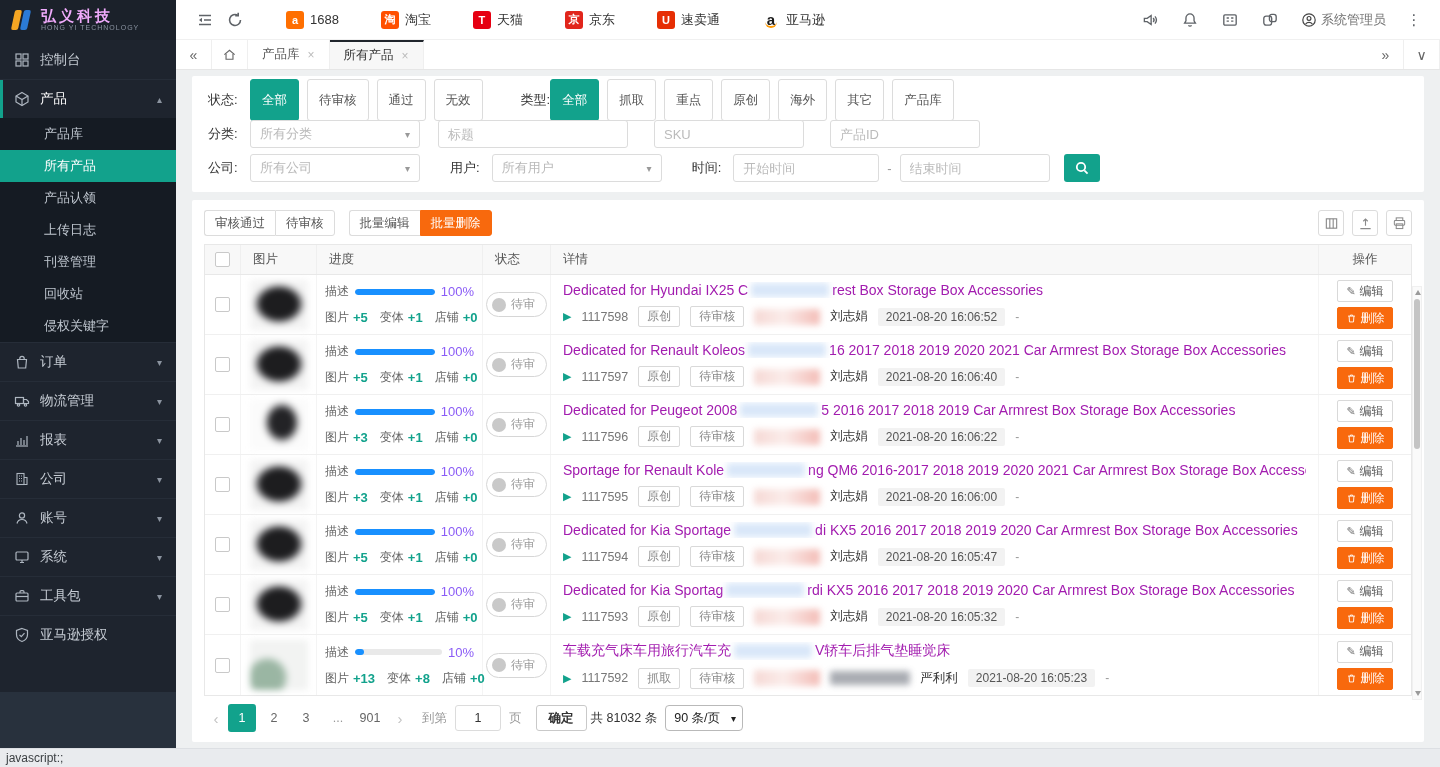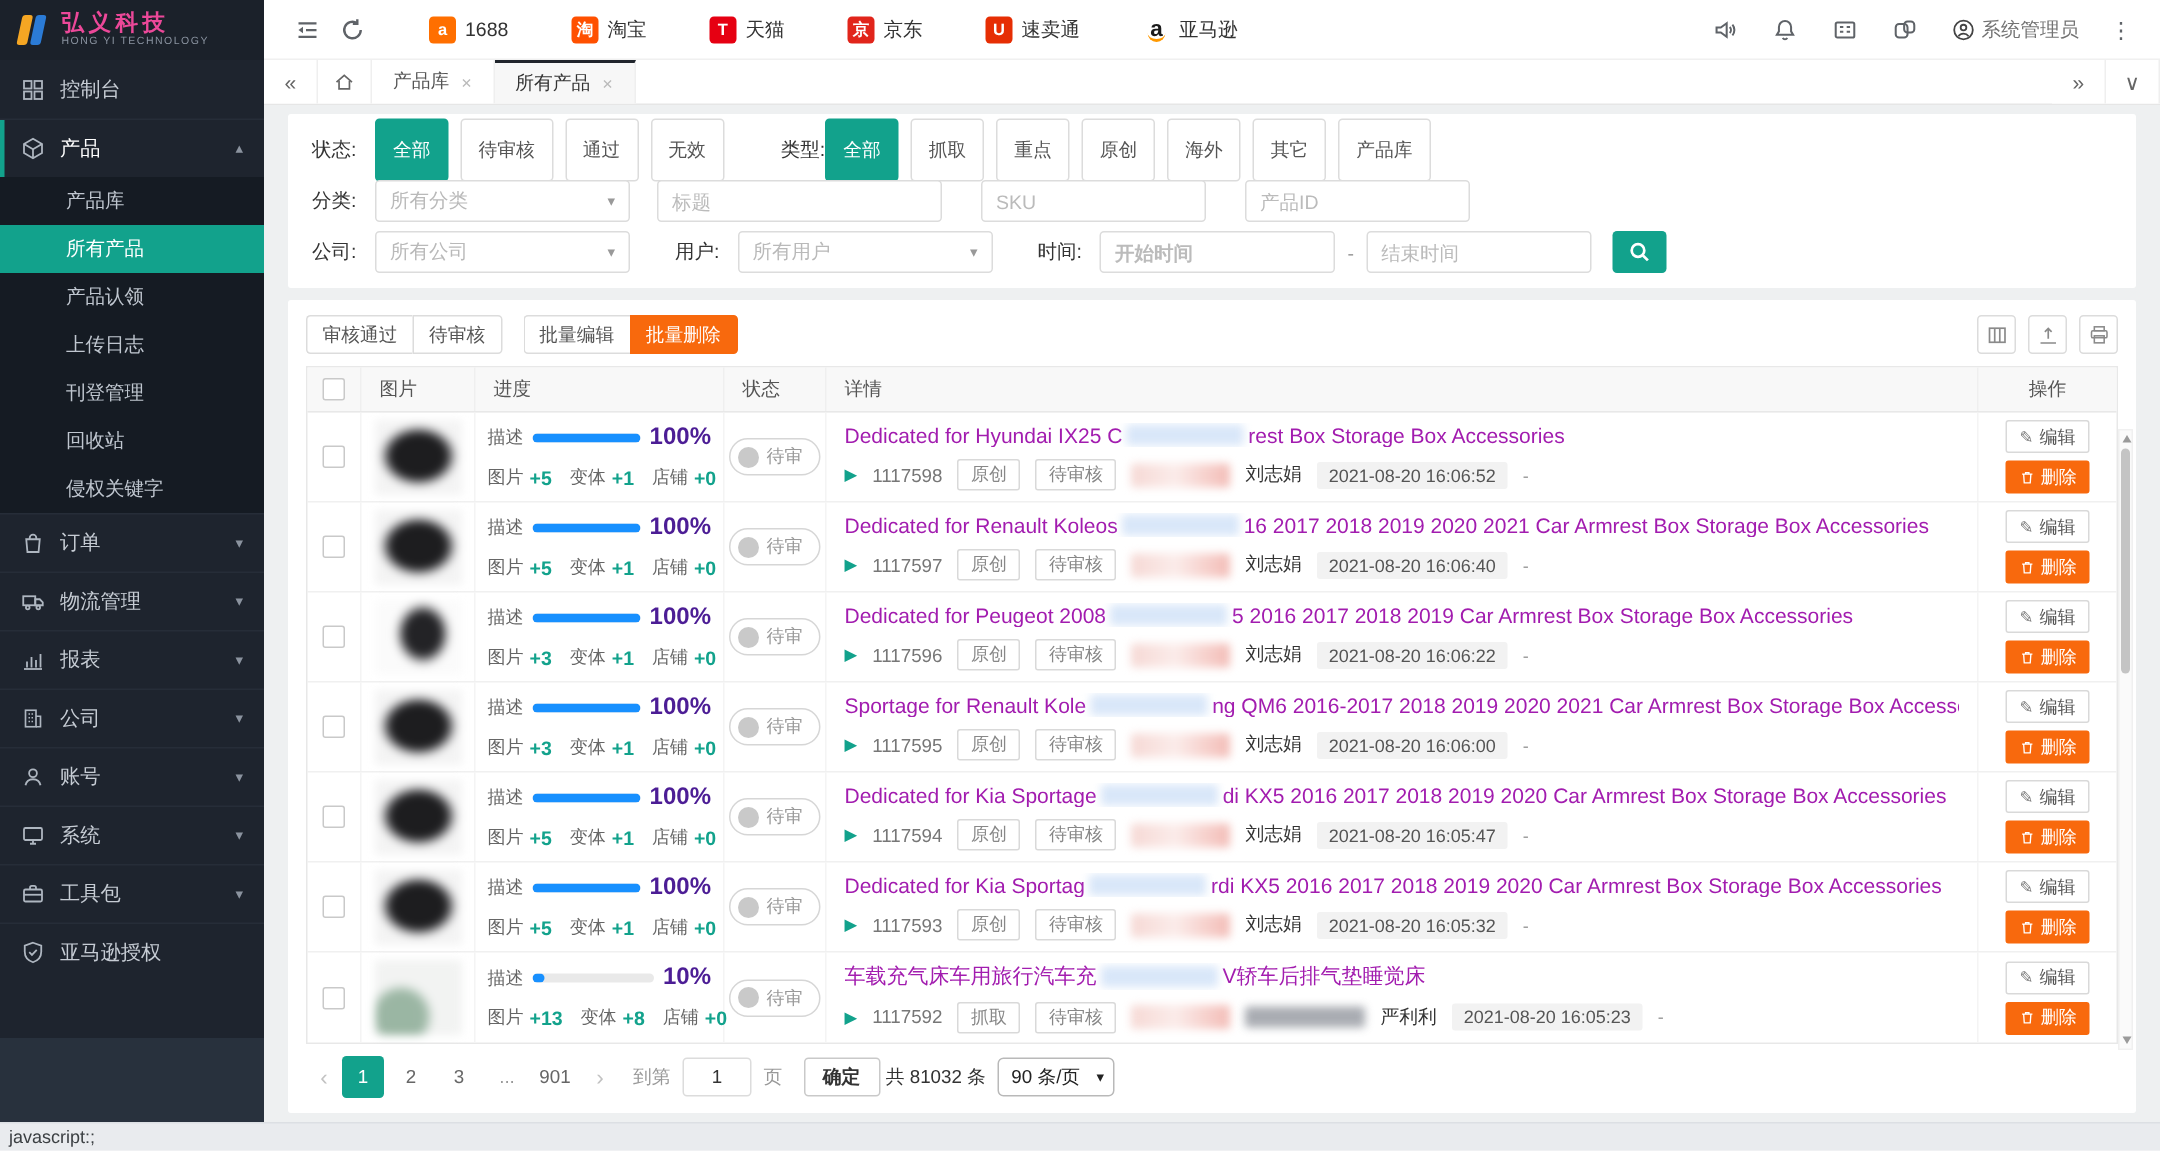--- a/index.html
+++ b/index.html
@@ -8,21 +8,21 @@
   .app { position:relative; width:1440px; height:767px; overflow:hidden; background:#eef0f1; }
 
   
   .sidebar { position:absolute; left:0; top:0; width:176px; height:748px; background:#1e242e; color:#c6ccd4; overflow:hidden; }
   .logo { height:40px; display:flex; align-items:center; gap:7px; padding:0 10px; background:#1b212a; }
   .logo-mark { position:relative; width:24px; height:24px; flex:none; }
   .lm { position:absolute; width:7px; height:20px; border-radius:2px; }
   .lm1 { left:3px; top:2px; background:#f5a623; transform:skewX(-12deg); }
   .lm2 { left:12px; top:2px; background:#2b7bd6; transform:skewX(-12deg); }
   .logo-text { display:flex; flex-direction:column; line-height:1.1; }
-  .logo-text b { color:#ec4899; font-size:15px; letter-spacing:3px; font-weight:bold; }
+  .logo-text b { color:#f0abfc; font-size:15px; letter-spacing:3px; font-weight:bold; }
   .logo-text small { color:#8a93a0; font-size:7px; letter-spacing:1px; }
   .nav-group { height:39px; display:flex; align-items:center; gap:10px; padding:0 14px; font-size:13.5px; cursor:pointer; border-top:1px solid #262d38; }
   .nav-group:first-child { border-top:none; }
   .nav-group.open { color:#fff; box-shadow:inset 3px 0 0 #12a28c; }
   .nicon { width:16px; height:16px; flex:none; color:#aeb6c0; display:flex; }
   .nicon svg { width:16px; height:16px; }
   .ncaret { margin-left:auto; font-size:10px; color:#8b939f; }
   .subnav { background:#151b23; }
   .subnav-item { height:32px; display:flex; align-items:center; padding-left:44px; font-size:13px; color:#bfc6cf; cursor:pointer; }
   .subnav-item.active { background:#12a28c; color:#fff; }
@@ -96,21 +96,21 @@
   .c-img { align-items:center; }
   .pimg { width:58px; height:50px; border-radius:2px; filter:blur(3px); cursor:pointer; }
   .pimg.v-dark { background:radial-gradient(ellipse 60% 55% at 50% 48%, #1d1d1f 0 52%, #6b6b6e 60%, #f4f4f4 75%); }
   .pimg.v-mixed { background:radial-gradient(ellipse 45% 60% at 55% 45%, #232326 0 45%, #9a9a9c 58%, #fbfbfb 72%); }
   .pimg.v-light { background:linear-gradient(180deg,#fbfbfb 55%, #fbfbfb), radial-gradient(circle at 30% 75%, #9db9a6 0 28%, #f6f7f6 40%); background-blend-mode:multiply; }
   .c-prog { padding:0 8px; }
   .pl1 { display:flex; align-items:center; gap:6px; }
   .plab { font-size:12px; color:#666; flex:none; }
   .track { flex:1; height:6px; background:#e9e9e9; border-radius:3px; overflow:hidden; }
   .track .fill { display:block; height:6px; background:#1890ff; border-radius:3px; }
-  .pct { font-size:16px; color:#4c1d95; flex:none;font-weight:bold; }
+  .pct { font-size:13px; color:#8b5cf6; flex:none; }
   .pl2 { display:flex; align-items:center; gap:4px; margin-top:9px; }
   .delta { color:#12a28c; font-size:13px; font-weight:bold; margin-right:8px; }
   .c-status { align-items:center; }
   .pill { display:inline-flex; align-items:center; gap:5px; border:1px solid #d6d6d6; border-radius:13px; padding:3px 11px 3px 5px; }
   .pill .dot { width:14px; height:14px; border-radius:50%; background:#c9c9c9; }
   .pill span { font-size:12px; color:#999; }
   .c-detail { padding:0 12px; overflow:hidden; }
   .dtitle { font-size:14px; color:#a21caf; white-space:nowrap; overflow:hidden; cursor:pointer; display:flex; align-items:center; }
   .blur { display:inline-block; border-radius:2px; }
   .blur-title { width:78px; height:14px; background:#d9e7f9; filter:blur(3px); margin:0 3px; flex:none; }
@@ -452,21 +452,21 @@
         <div class="sel">
           <span>所有公司</span>
           <span class="caret">▾</span>
         </div>
         <span class="flabel gap30" style="width:auto;margin-right:12px;">用户:</span>
         <div class="sel">
           <span>所有用户</span>
           <span class="caret">▾</span>
         </div>
         <span class="flabel gap30" style="width:auto;margin-right:12px;">时间:</span>
-        <input class="inp" style="width: 157px; font-weight: bold;" placeholder="开始时间">
+        <input class="inp" style="width: 146px;" placeholder="开始时间">
         <span class="dash">-</span>
         <input class="inp" style="width: 150px;" placeholder="结束时间">
         <button class="search-btn">
           <svg viewBox="0 0 16 16" fill="none" stroke="#fff" stroke-width="1.8">
               <circle cx="7" cy="7" r="4.2"></circle>
               <path d="M10.3 10.3 13.6 13.6"></path>
             </svg>
         </button>
       </div>
     </section>

